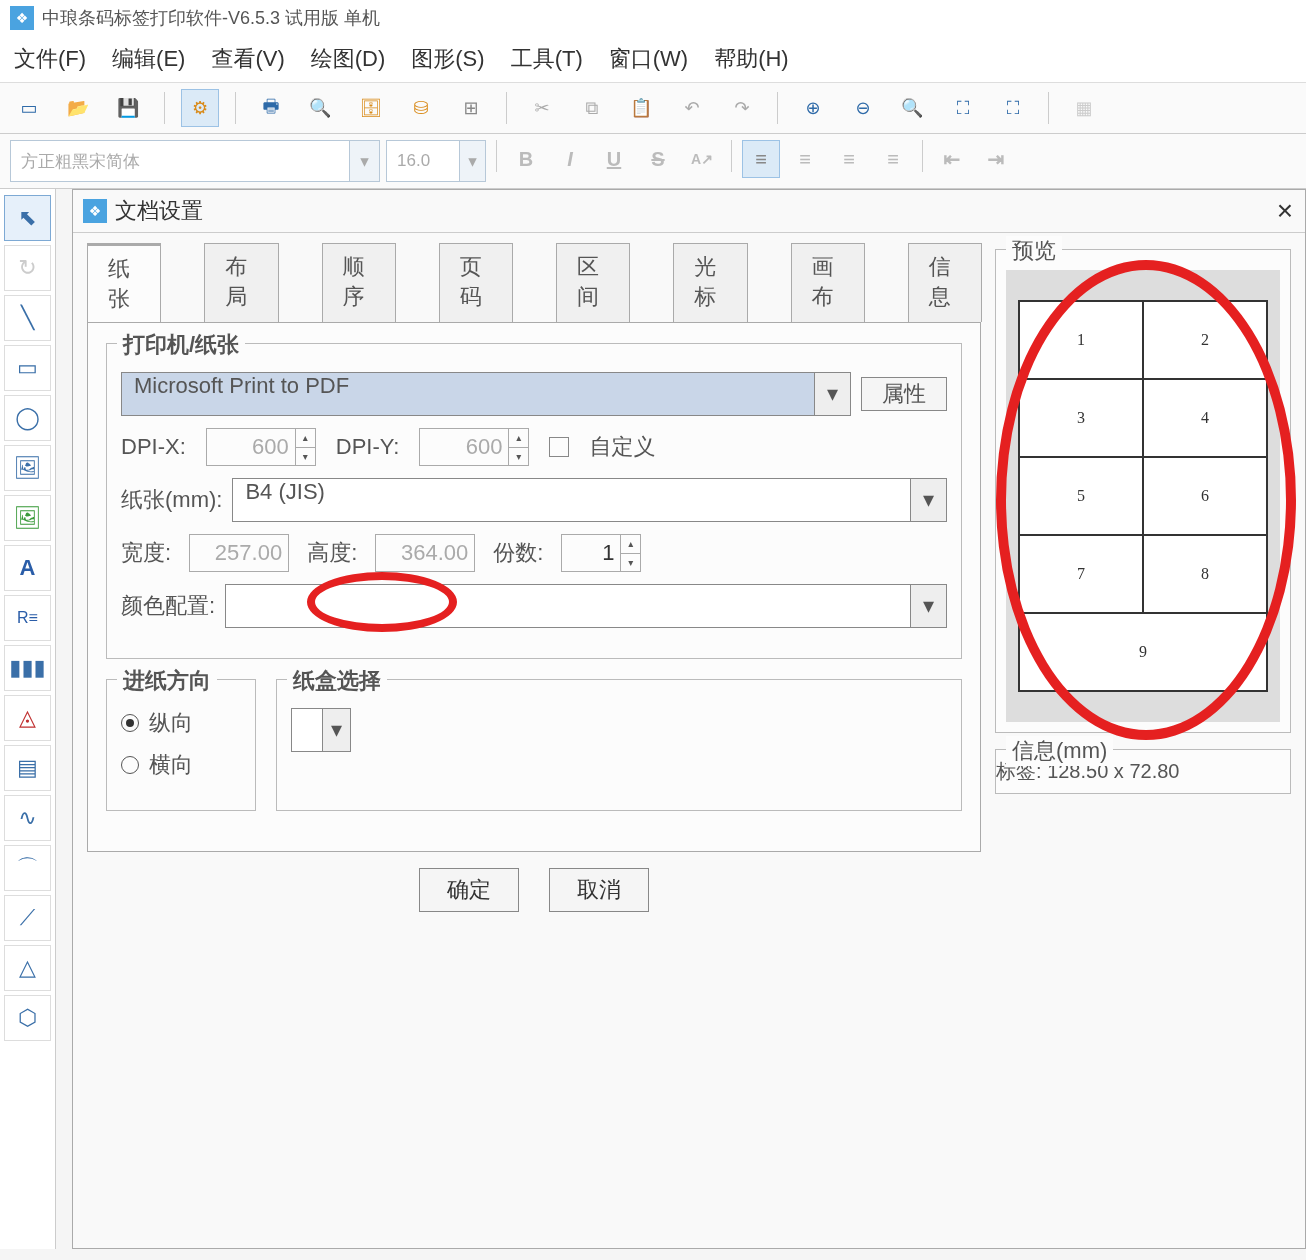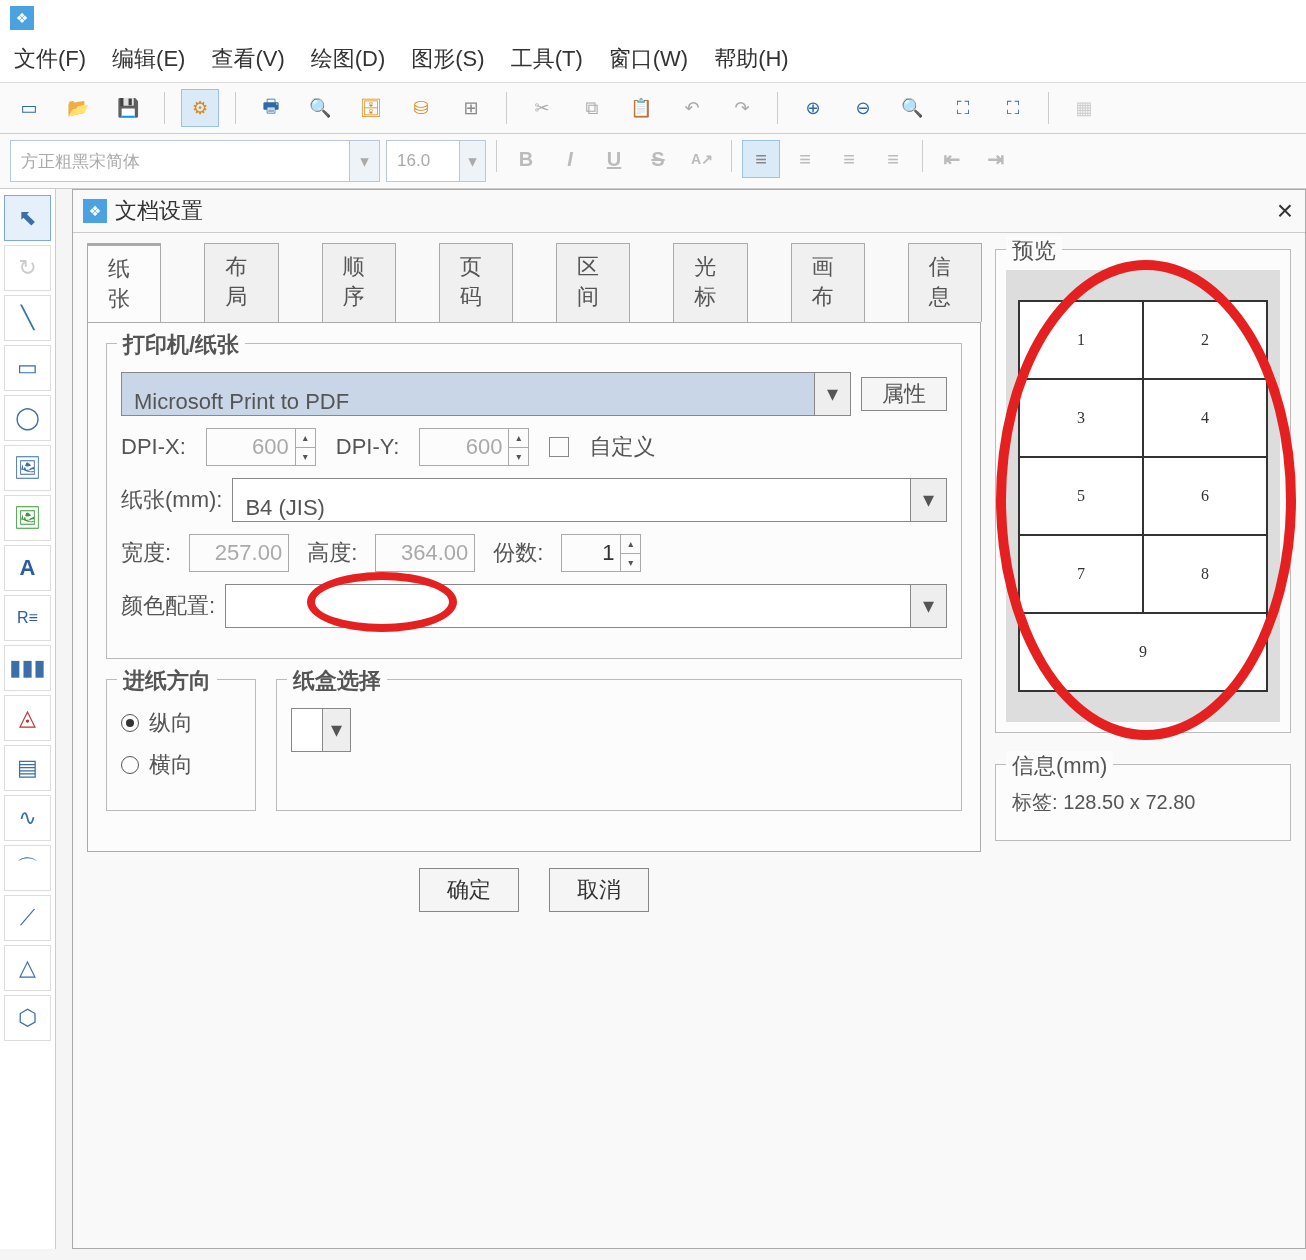--- a/index.html
+++ b/index.html
@@ -184,21 +184,21 @@
   background: #fcfcfc;
   padding: 0 6px;
   font-weight: bold;
 }
 .row { display: flex; align-items: center; gap: 10px; margin: 12px 0; }
 .select-box {
   flex: 1;
   height: 44px;
   border: 1px solid #888;
   background: #c9d6e8;
-  display: flex; align-items: flex-end;
+  display: flex; align-items: flex-start;
   padding: 0 12px;
   position: relative;
   font-family: Arial, sans-serif;
 }
 .select-box.white { background: #fff; }
 .select-box .dd {
   position: absolute; right: 0; top: 0; bottom: 0;
   width: 36px; border-left: 1px solid #888;
   display: flex; align-items: center; justify-content: center;
   background: #eee;
@@ -287,23 +287,22 @@
   font-family: serif;
 }
 .red-ellipse {
   position: absolute;
   border: 10px solid #e52020;
   border-radius: 50%;
   pointer-events: none;
 }
 .info-box {
   border: 1px solid #bbb;
-  padding: 16px;
   background: #fcfcfc;
-  margin-top: 31px;
+  margin-top: 16px;
   position: relative;
 }
 .info-box .legend {
   position: absolute; top: -14px; left: 10px;
   background: #fcfcfc; padding: 0 6px;
   font-size: 22px; color: #555;
 }
 .info-line { font-size: 20px; color: #555; margin: 8px 0; font-family: Arial, "Microsoft YaHei", sans-serif; }
 .red-circle-paper {
   position: absolute;
@@ -312,20 +311,21 @@
   border-radius: 50%;
   left: 200px; top: 228px;
   pointer-events: none;
 }
 </style>
 </head>
 <body>
 
 <div class="titlebar">
   <span class="title-icon">❖</span>
+  <span>中琅条码标签打印软件-V6.5.3 试用版 单机</span>
 </div>
 
 <div class="menubar">
   <span>文件(F)</span>
   <span>编辑(E)</span>
   <span>查看(V)</span>
   <span>绘图(D)</span>
   <span>图形(S)</span>
   <span>工具(T)</span>
   <span>窗口(W)</span>

